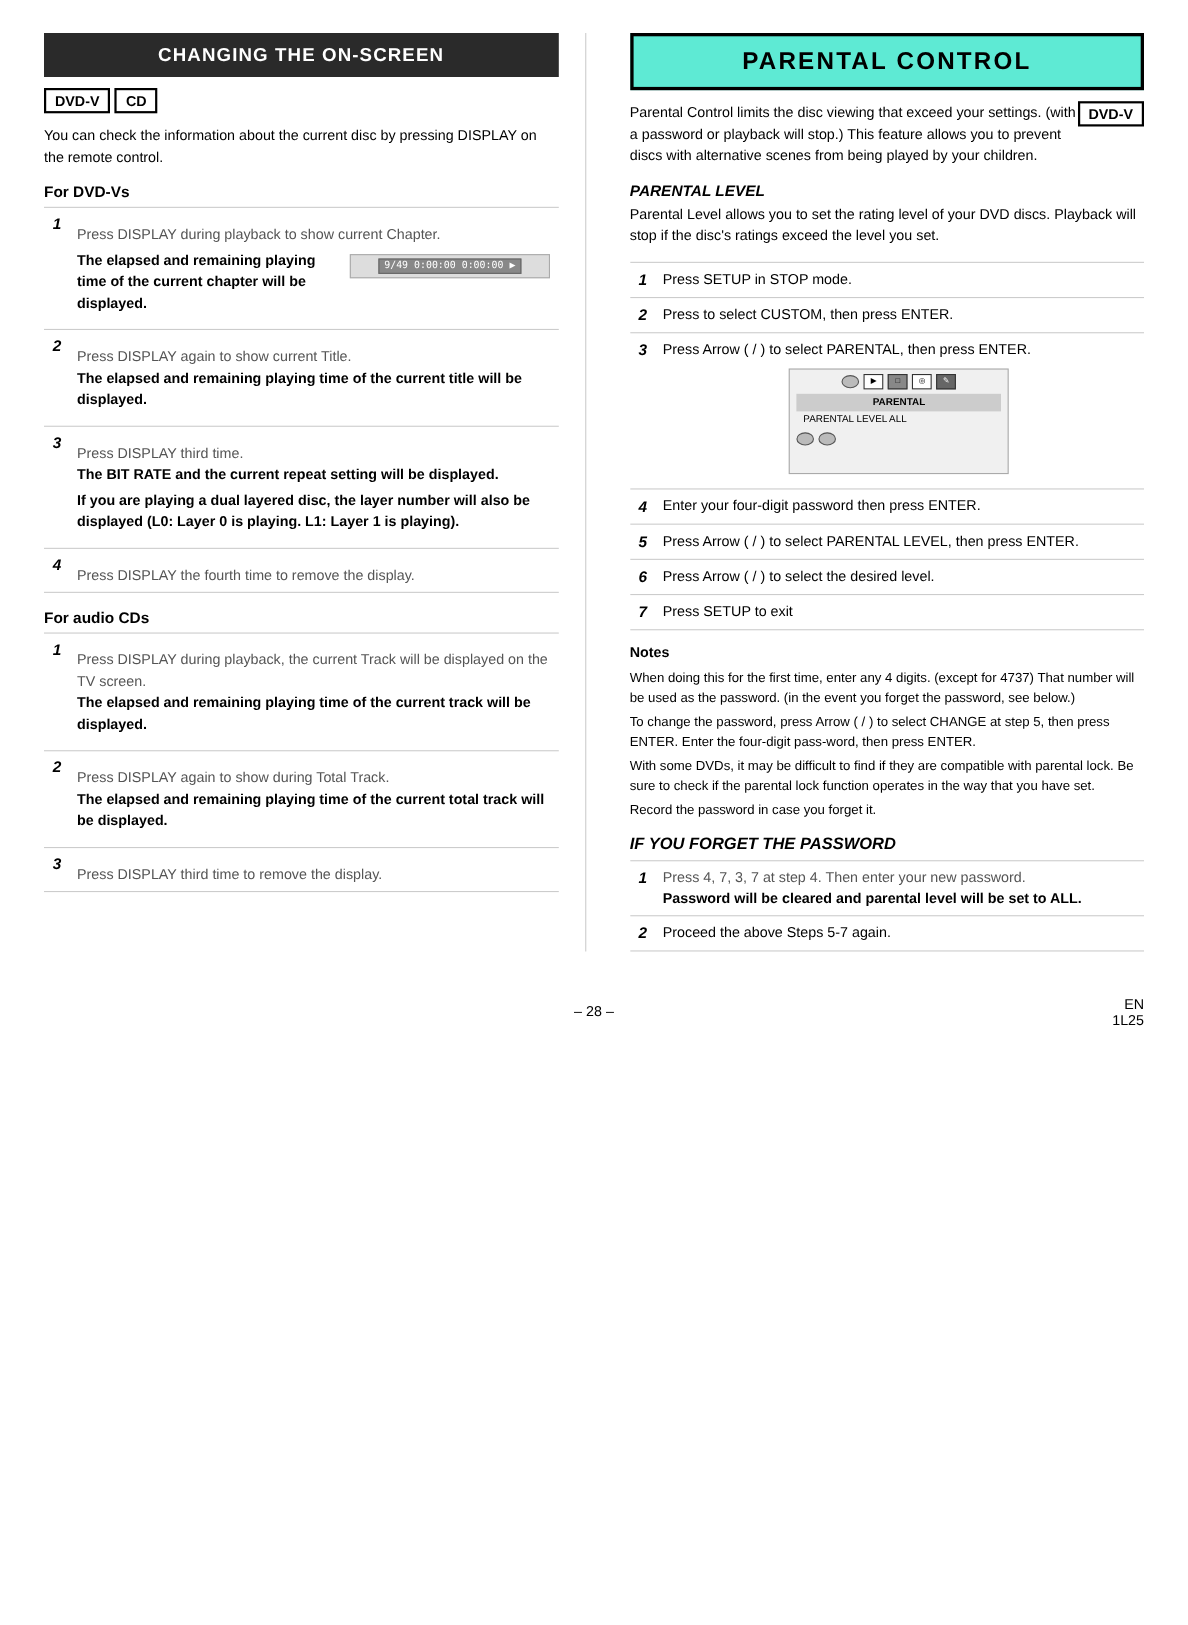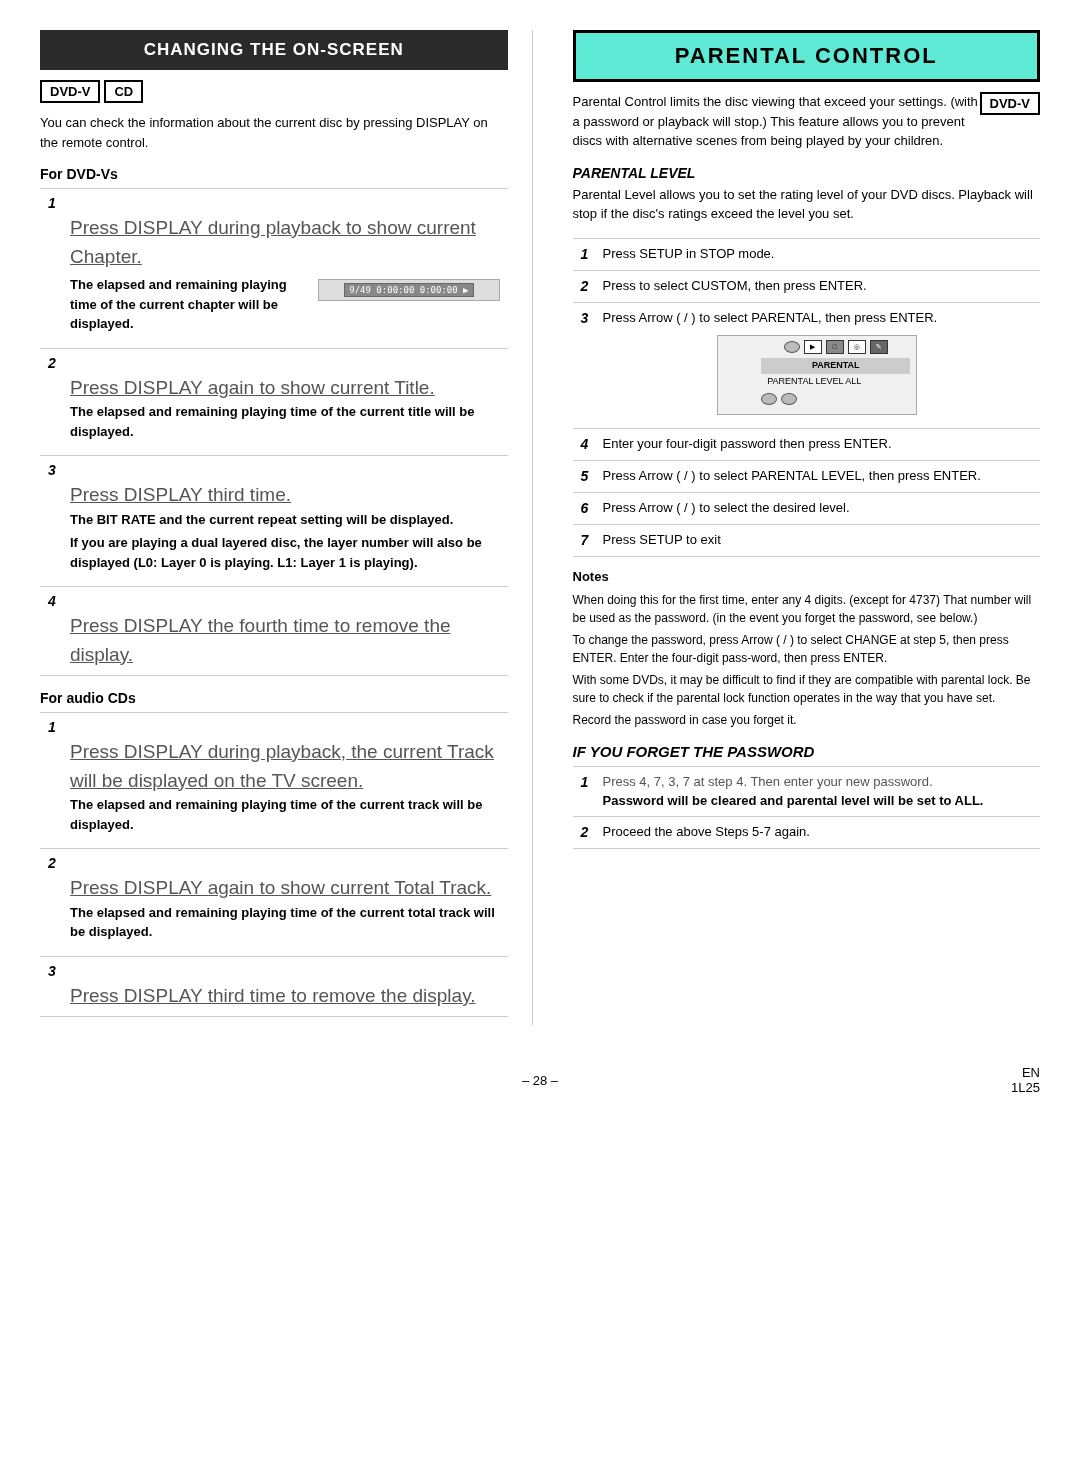--- a/index.html
+++ b/index.html
@@ -113,25 +113,24 @@
     .step-number {
       font-style: italic;
       font-weight: bold;
       font-size: 14px;
       float: left;
       width: 16px;
       margin-right: 6px;
     }
     .step-content-gray {
       margin-left: 22px;
-      font-size: 19px;
+      font-size: 13px;
       color: #555;
       line-height: 1.5;
-      margin-top: 19px;
-      text-decoration: underline;
+      margin-top: 8px;
     }
     .step-content-bold {
       font-weight: bold;
       font-size: 13px;
       margin-left: 22px;
       line-height: 1.5;
     }
     .clearfix::after { content: ''; display: block; clear: both; }
 
     
@@ -175,26 +174,25 @@
     }
     .right-step-text {
       flex: 1;
     }
 
     
     .dvd-menu-diagram {
       border: 1px solid #aaa;
       background: #f0f0f0;
       width: 200px;
-      height: 80px;
+      height: 96px;
       margin: 8px auto;
       position: relative;
       display: flex;
       flex-direction: column;
-      padding-left: 37px;
     }
     .dvd-menu-top {
       display: flex;
       gap: 4px;
       padding: 4px 6px 2px;
       align-items: center;
       justify-content: center;
     }
     .dvd-menu-icon {
       width: 18px;
@@ -330,21 +328,21 @@
       <div class="subsection-title">For audio CDs</div>
 
       <div class="step-item clearfix">
         <span class="step-number">1</span>
         <div class="step-content-gray">Press DISPLAY during playback, the current Track will be displayed on the TV screen.</div>
         <div class="step-content-bold">The elapsed and remaining playing time of the current track will be displayed.</div>
       </div>
 
       <div class="step-item clearfix">
         <span class="step-number">2</span>
-        <div class="step-content-gray">Press DISPLAY again to show current Total Track.</div>
+        <div class="step-content-gray">Press DISPLAY again to show during Total Track.</div>
         <div class="step-content-bold">The elapsed and remaining playing time of the current total track will be displayed.</div>
       </div>
 
       <div class="step-item clearfix">
         <span class="step-number">3</span>
         <div class="step-content-gray">Press DISPLAY third time to remove the display.</div>
       </div>
     </div>
   </div>
 

